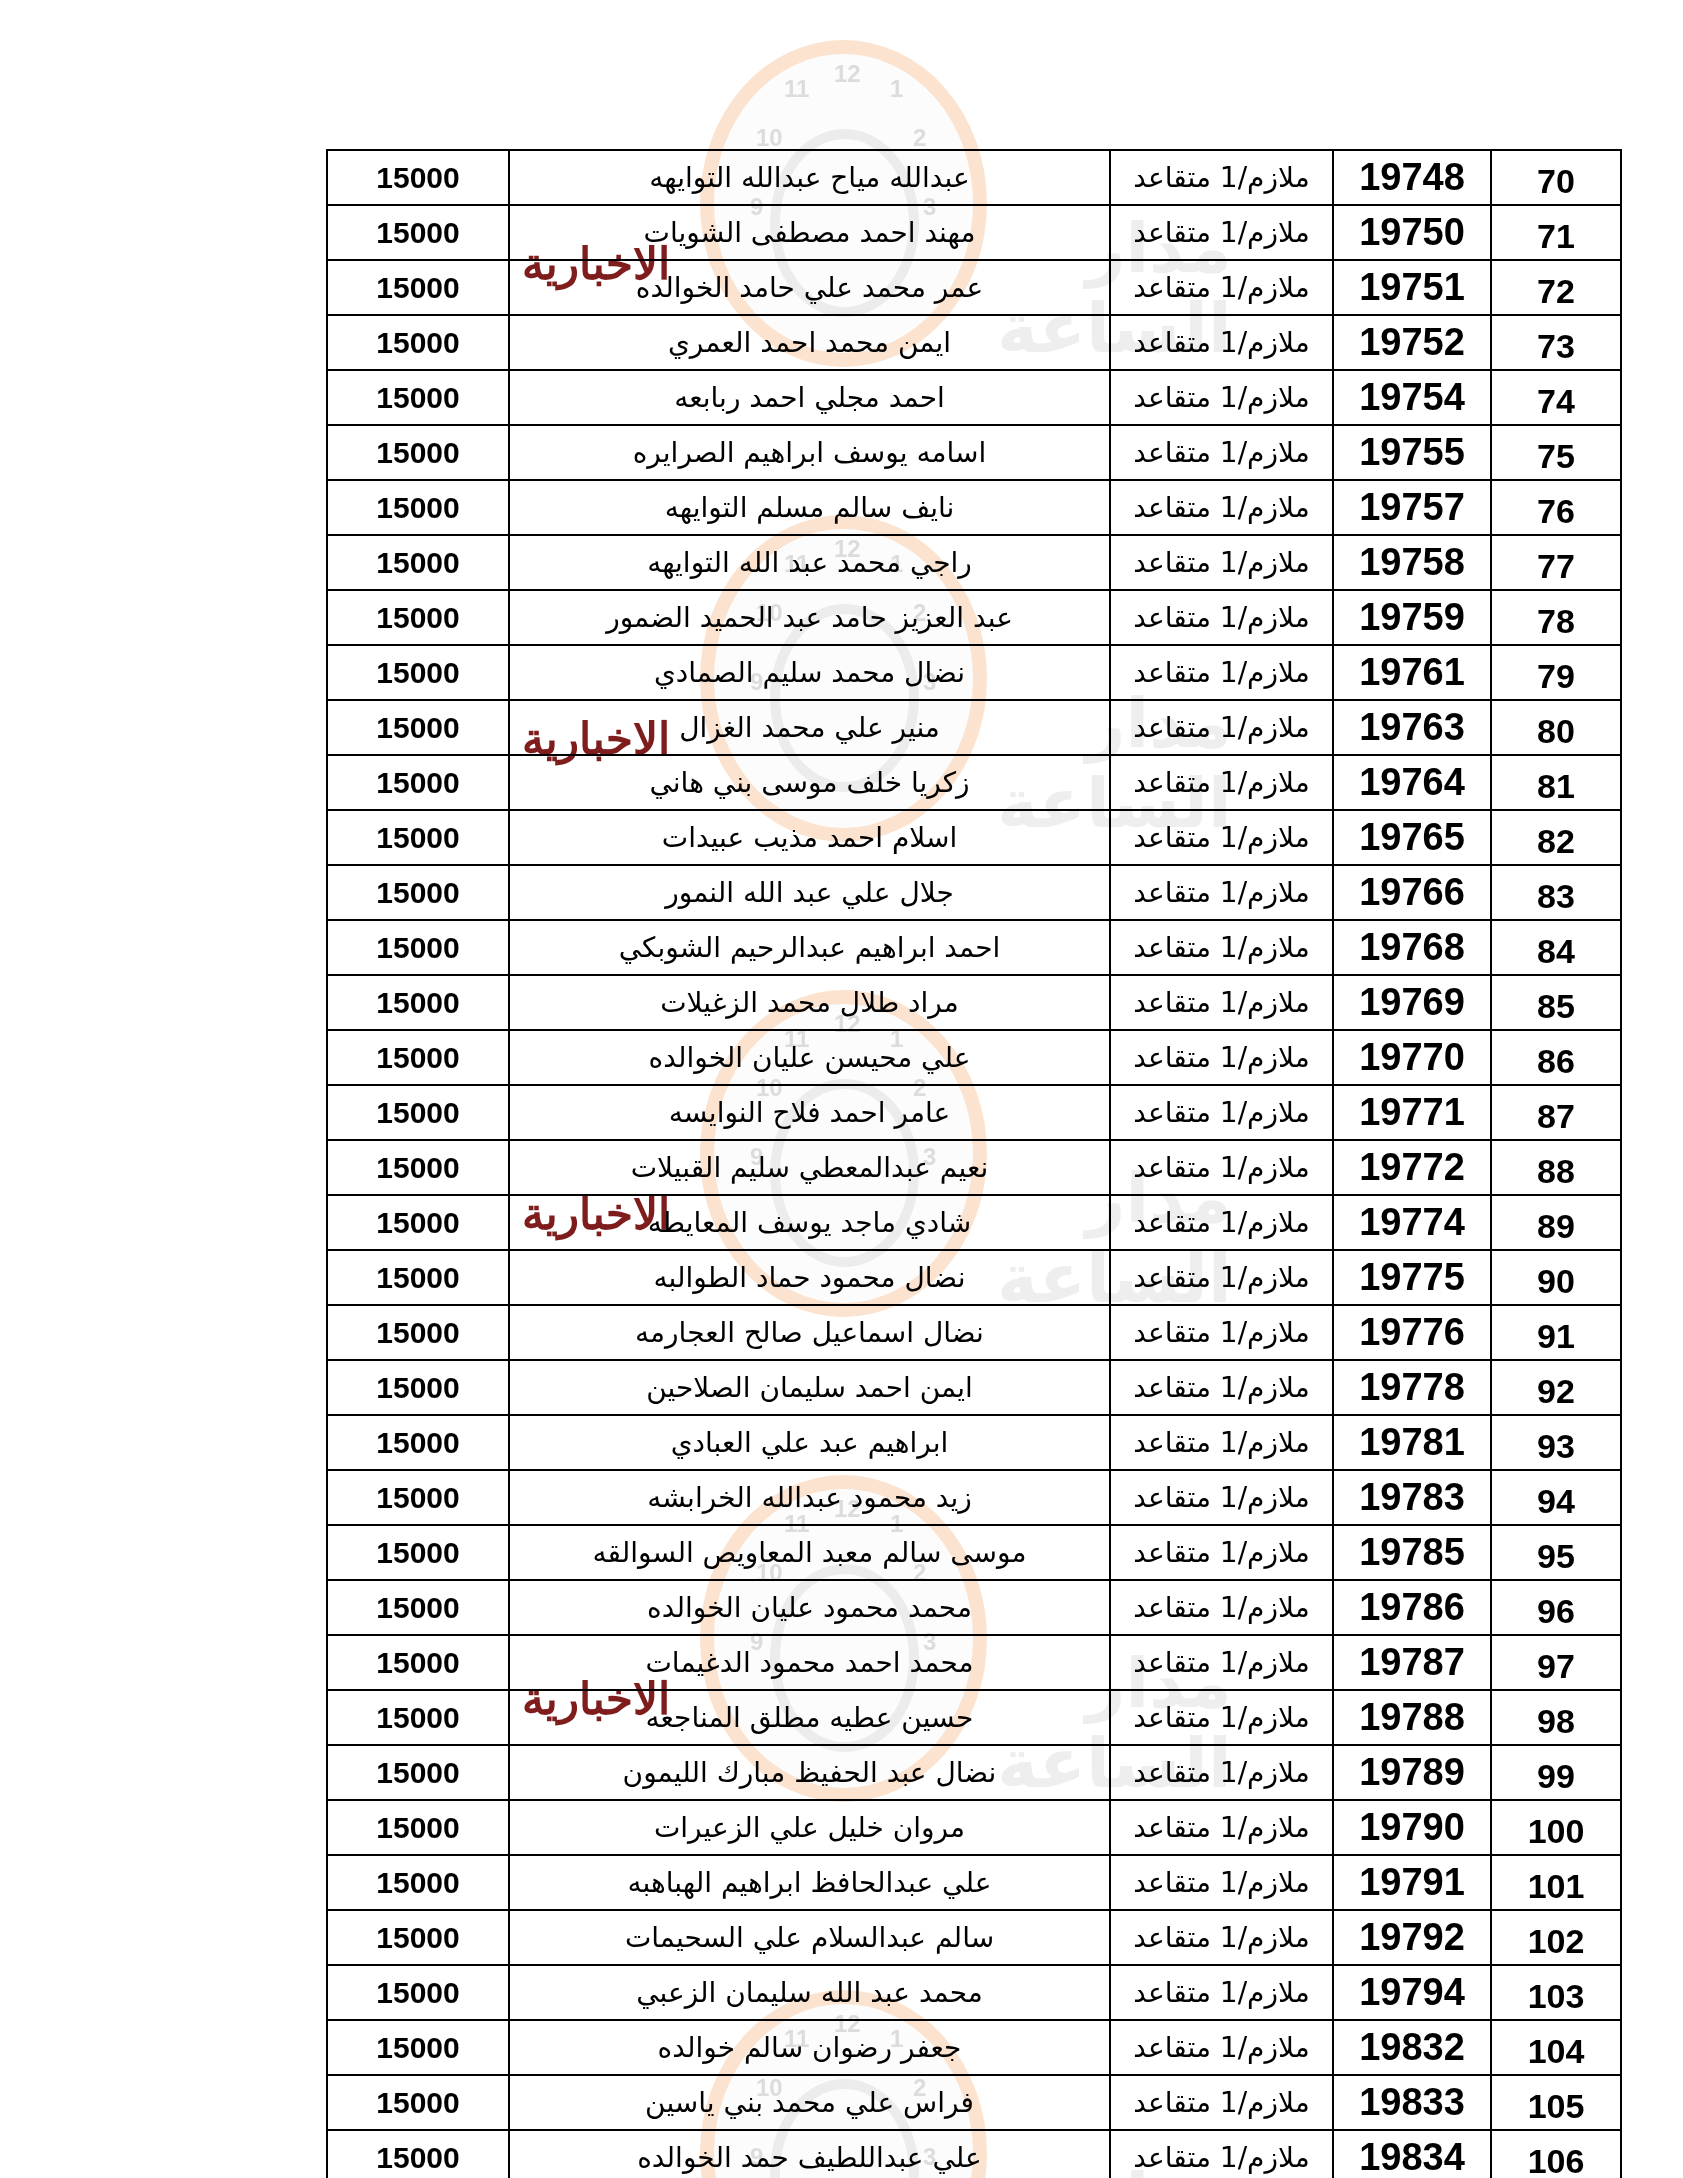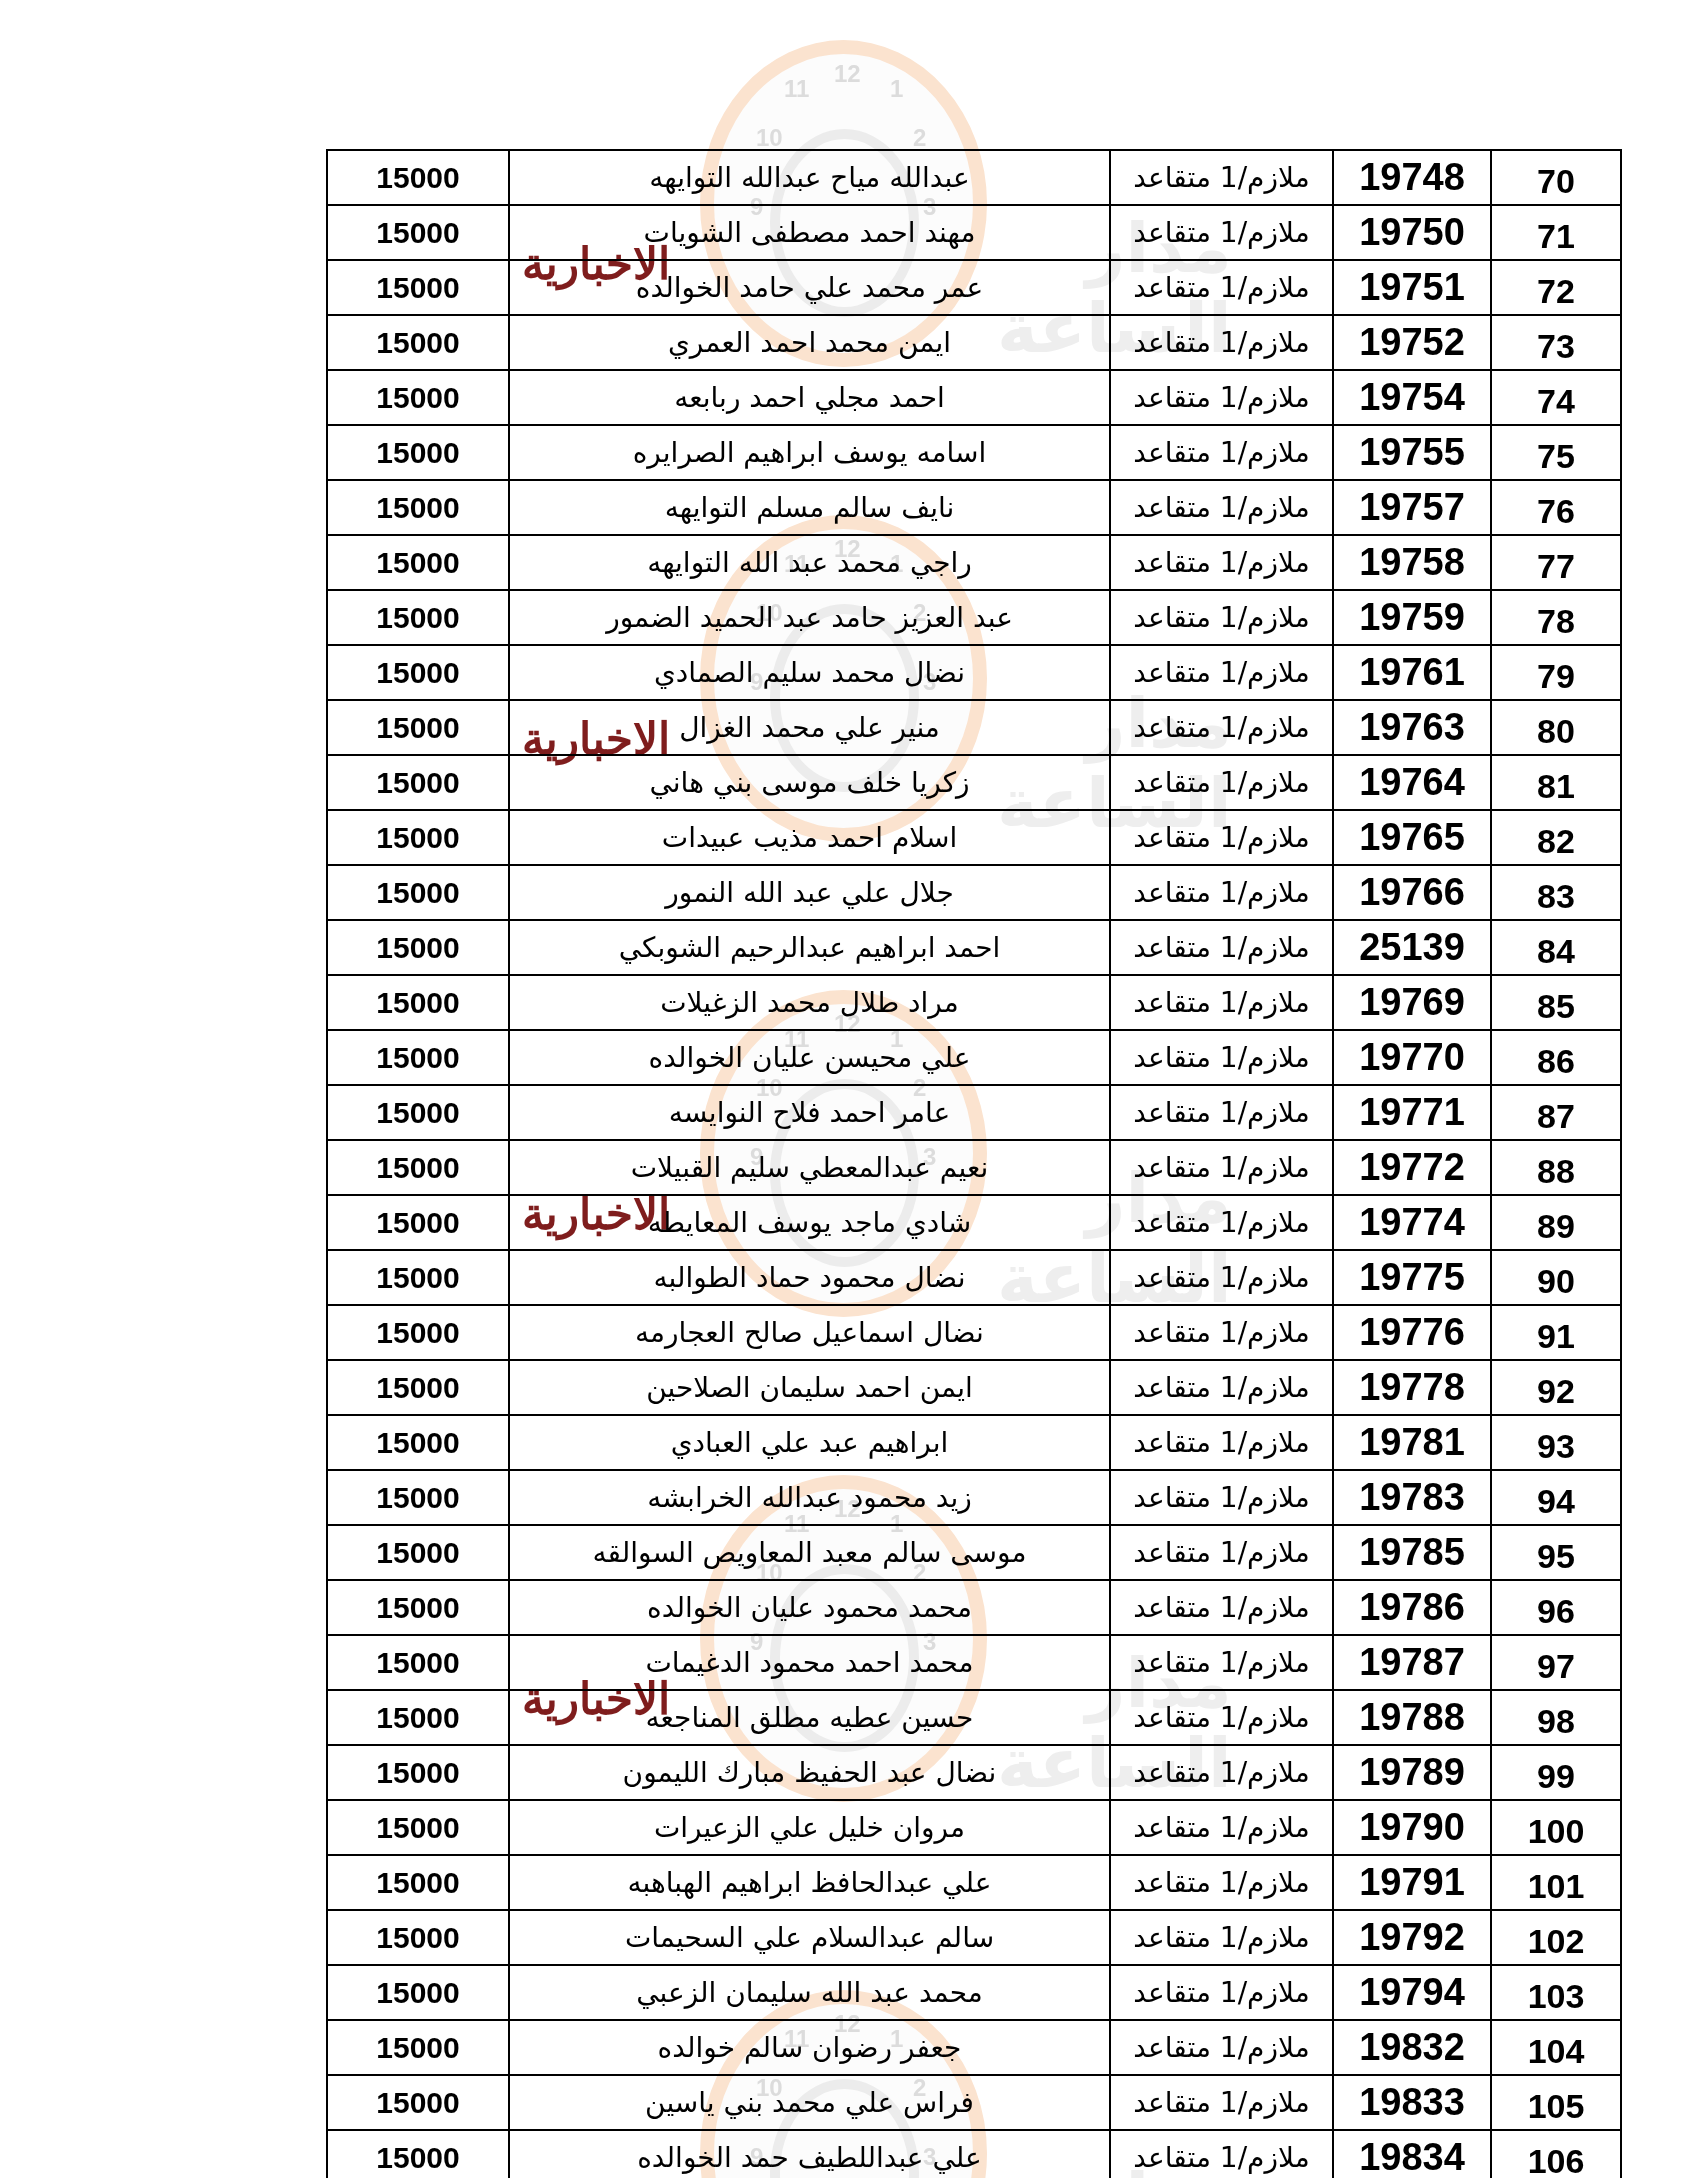--- a/index.html
+++ b/index.html
@@ -204,21 +204,21 @@
     <td class="c-amount">15000</td>
     <td class="c-name">جلال علي عبد الله النمور</td>
     <td class="c-rank">ملازم/1 متقاعد</td>
     <td class="c-id">19766</td>
     <td class="c-seq">83</td>
   </tr>
       <tr>
     <td class="c-amount">15000</td>
     <td class="c-name">احمد ابراهيم عبدالرحيم الشوبكي</td>
     <td class="c-rank">ملازم/1 متقاعد</td>
-    <td class="c-id">25139</td>
+    <td class="c-id">19768</td>
     <td class="c-seq">84</td>
   </tr>
       <tr>
     <td class="c-amount">15000</td>
     <td class="c-name">مراد طلال محمد الزغيلات</td>
     <td class="c-rank">ملازم/1 متقاعد</td>
     <td class="c-id">19769</td>
     <td class="c-seq">85</td>
   </tr>
       <tr>

